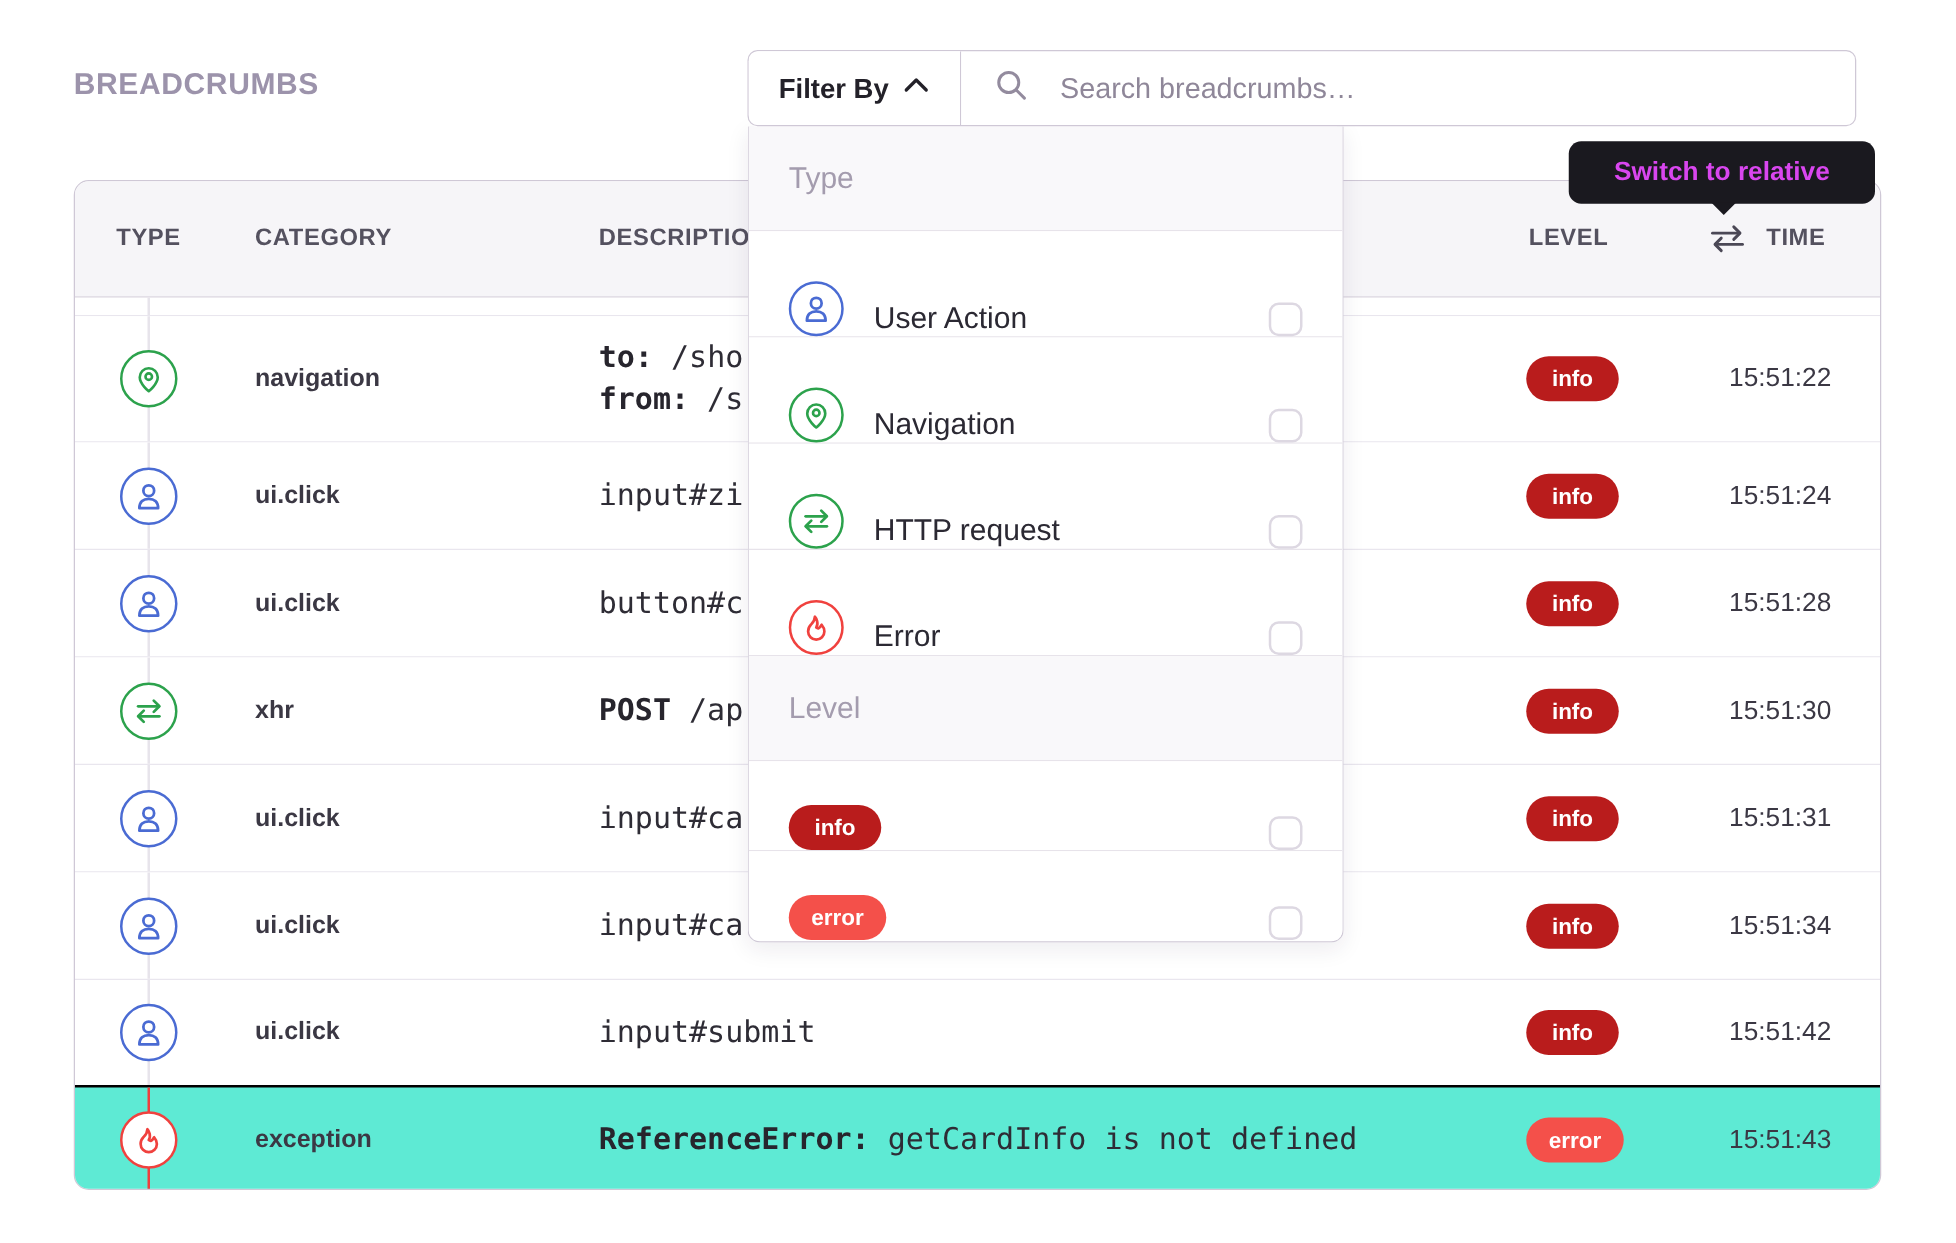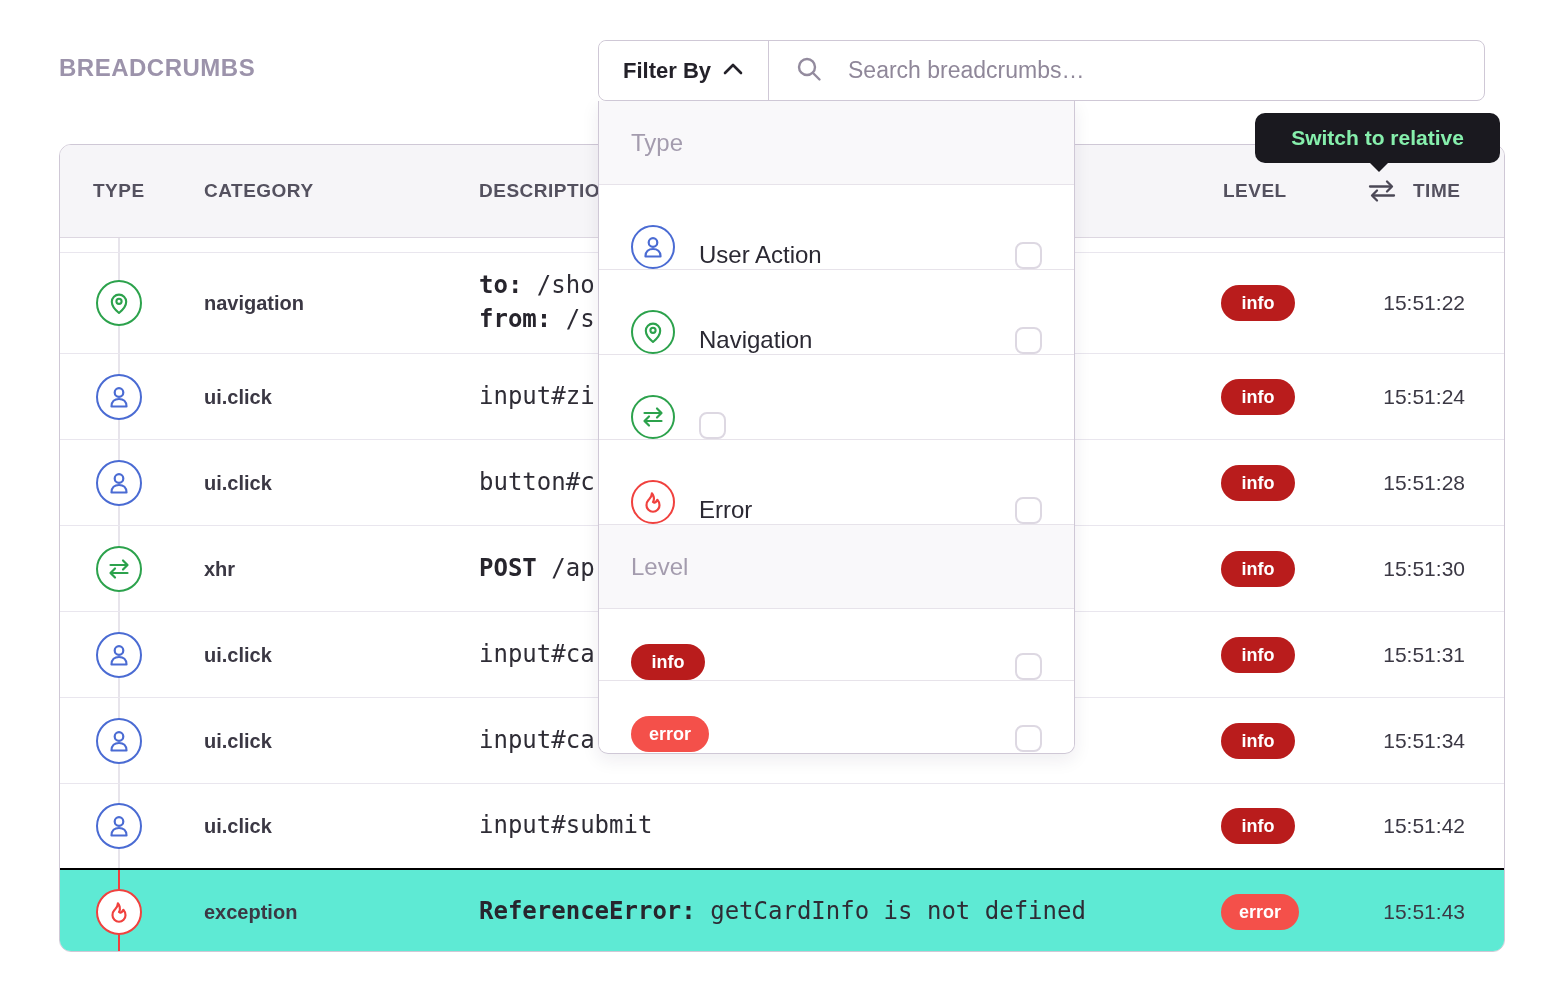--- a/index.html
+++ b/index.html
@@ -74,21 +74,21 @@
     border-bottom:1px solid #e7e3ea; background:#fff; cursor:pointer; }
   .dd-item.level { height:72px; }
   .dd-item.last { border-bottom:none; height:71px; }
   .dd-label { font-size:24px; color:#2b2933; flex:1; }
   .dd-spacer { flex:1; }
   .checkbox { width:27px; height:27px; border:2.5px solid #ddd8e2; border-radius:8px;
     background:#fff; flex:0 0 auto; }
 
   
   .tooltip { position:absolute; left:1255px; top:113px; width:245px; height:50px; background:#1a191f;
-    border-radius:10px; color:#86efac; font-size:21px; font-weight:bold; display:flex;
+    border-radius:10px; color:#d946ef; font-size:21px; font-weight:bold; display:flex;
     align-items:center; justify-content:center; z-index:40; }
   .tooltip::after { content:""; position:absolute; bottom:-9px; left:114px; width:0; height:0;
     border-left:10px solid transparent; border-right:10px solid transparent;
     border-top:10px solid #1a191f; }
 </style>
 </head>
 <body>
 
 <div class="page-title">BREADCRUMBS</div>
 
@@ -282,20 +282,21 @@
 
   <div class="dd-item">
     <span class="icon-circle sm green">
       <svg width="26" height="26" viewBox="0 0 26 26" fill="none" stroke="#2ca24c" stroke-width="2.2" stroke-linecap="round" stroke-linejoin="round">
         <path d="M4.5 9 H21"></path>
           <path d="M17 4.5 L21.5 9 L17 13.5"></path>
         <path d="M21.5 17 H5"></path>
           <path d="M9 12.5 L4.5 17 L9 21.5"></path>
       </svg>
       </span>
+    <span class="dd-label">HTTP request</span>
     <span class="checkbox"></span>
   </div>
 
   <div class="dd-item">
     <span class="icon-circle sm red">
       <svg width="26" height="26" viewBox="0 0 24 24" fill="none" stroke="#f0413e" stroke-width="2" stroke-linecap="round" stroke-linejoin="round">
         <path d="M12 12c2-2.96 0-7-1-8c0 3.038-1.773 4.741-3 6c-1.226 1.26-2 3.24-2 5a6 6 0 1 0 12 0c0-1.532-1.056-3.94-2-5c-1.786 3-2.791 3-4 2z"></path>
       </svg>
       </span>
     <span class="dd-label">Error</span>

